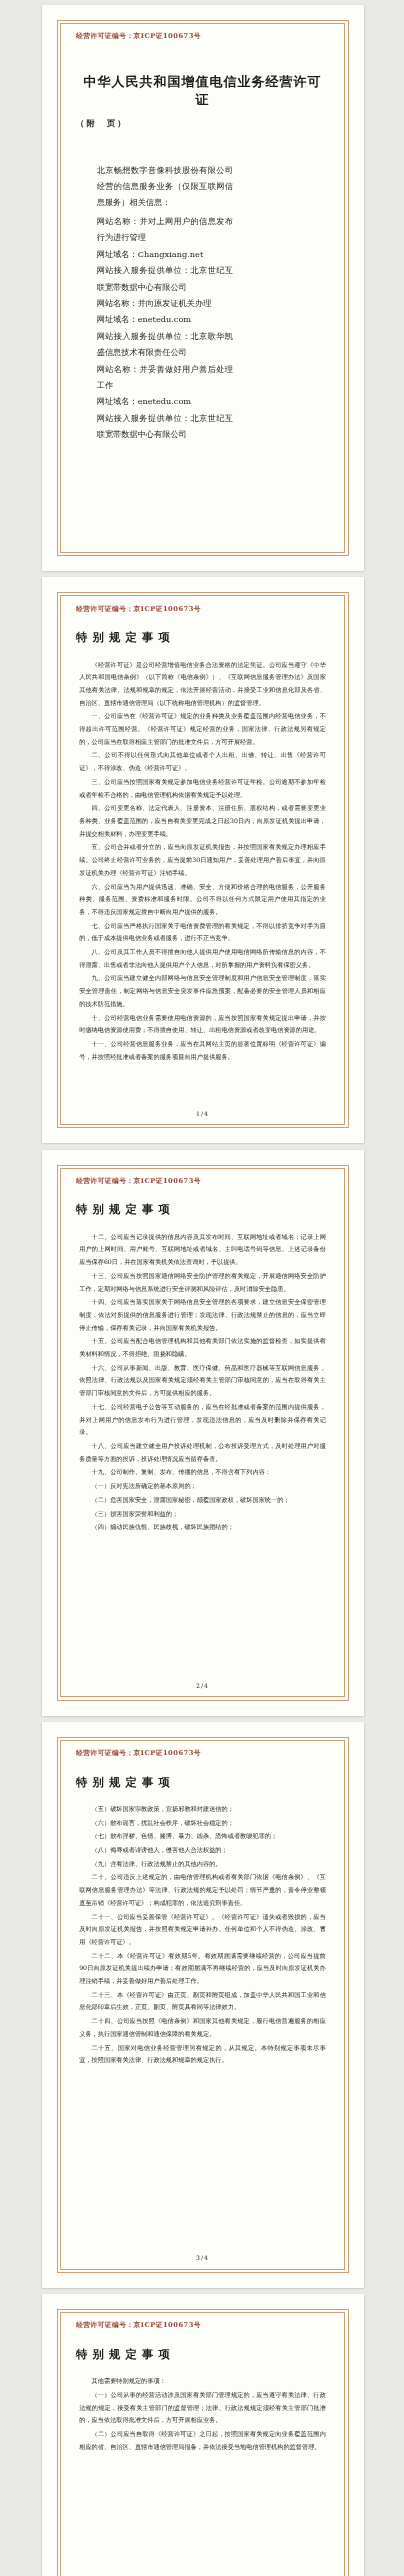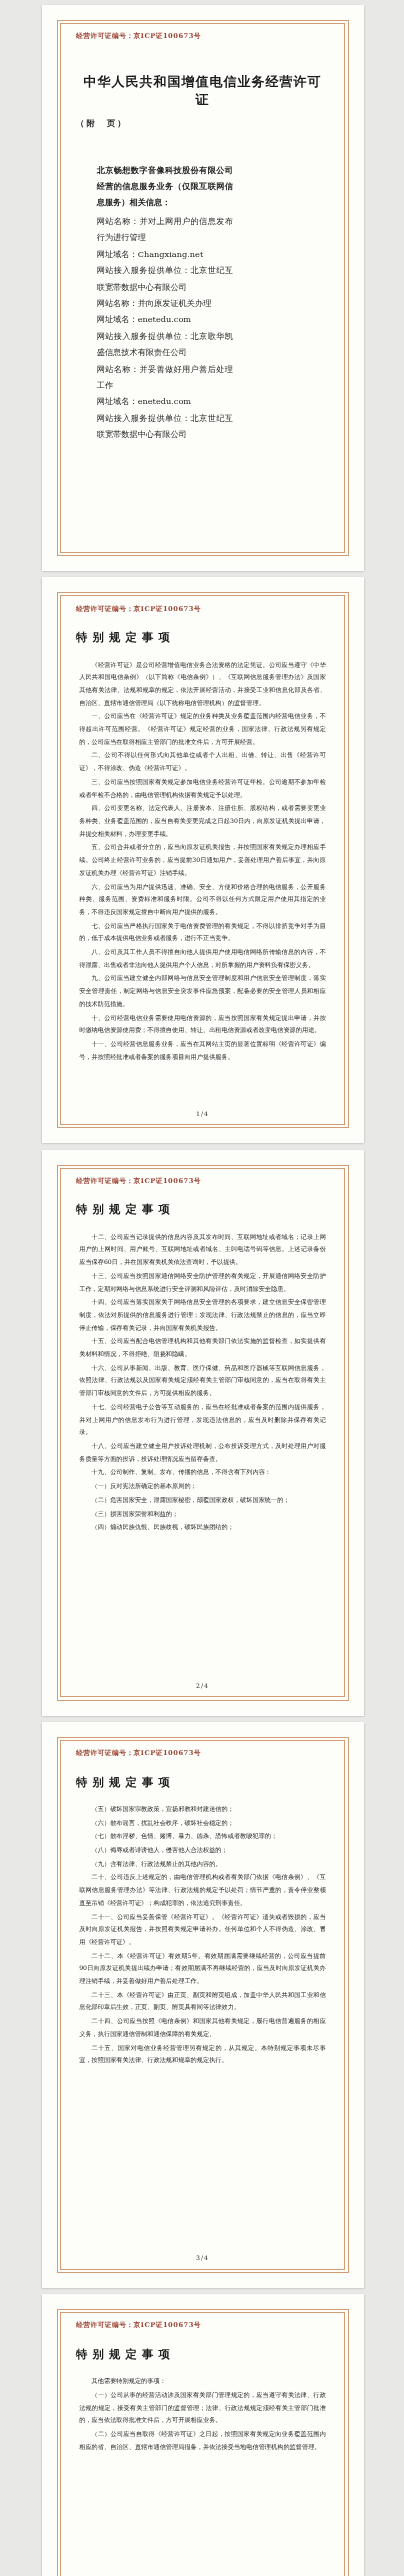--- a/index.html
+++ b/index.html
@@ -54,21 +54,21 @@
     margin-top: 8.2px;
   }
   .cert-body {
     margin-top: 33px;
     padding: 0 96px 0 20.6px;
     font-size: 8.2px;
     line-height: 2.0;
     text-align: justify;
   }
   .cert-body p { margin: 0; }
-  .intro { margin-bottom: 2.1px !important; font-weight: bold; }
+  .intro { margin-bottom: 2.1px !important; }
   
   .special-title {
     text-align: left;
     font-size: 11.3px;
     font-weight: bold;
     letter-spacing: 5.2px;
     margin: 16.5px 0 0;
   }
   .special-body {
     margin-top: 13.4px;

